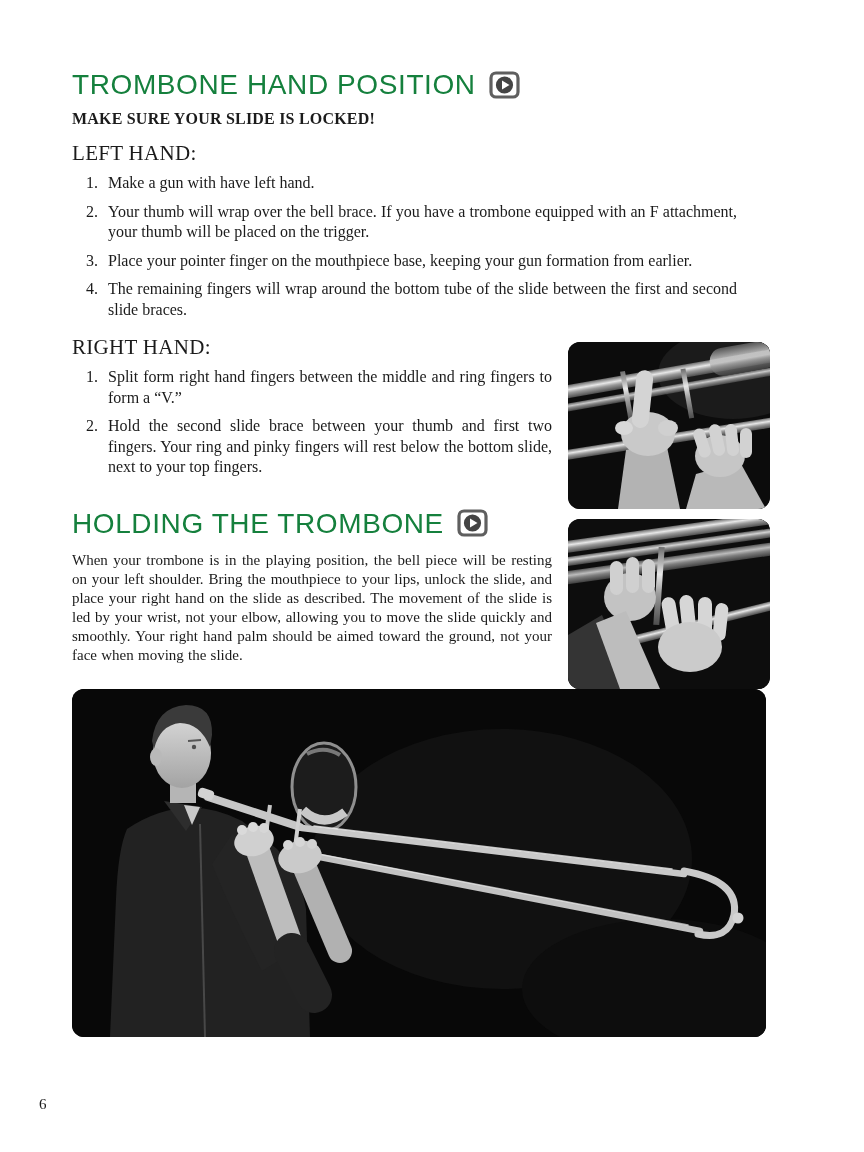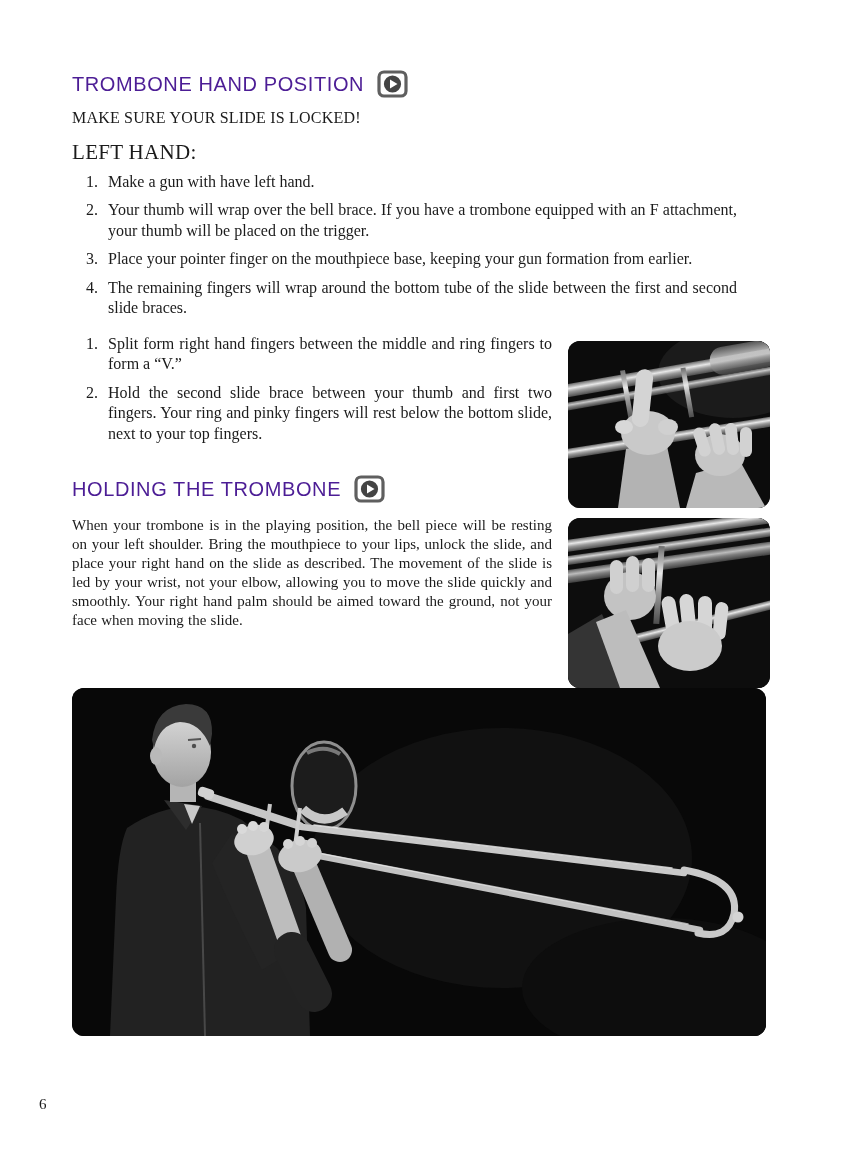--- a/index.html
+++ b/index.html
@@ -10,27 +10,27 @@
     background:#ffffff;
     font-family:"Liberation Serif", serif;
     color:#1b1b1b;
     overflow:hidden;
   }
   .content { position:absolute; left:72px; top:70px; width:698px; }
 
   .sec-title {
     display:flex; align-items:center; gap:13px;
     font-family:"Liberation Sans", sans-serif;
-    font-size:20px; font-weight:500; letter-spacing:0.6px;
-    color:#4c1d95; margin:0 0 11px 0; line-height:1.05;
+    font-size:28px; font-weight:500; letter-spacing:0.6px;
+    color:#15803d; margin:0 0 11px 0; line-height:1.05;
   }
   .play-icon { display:inline-flex; flex:none; }
   .play-icon svg { display:block; }
 
-  .warning { font-size:16px; font-weight:400; margin:0 0 13px 0; letter-spacing:0.2px; }
+  .warning { font-size:16px; font-weight:700; margin:0 0 13px 0; letter-spacing:0.2px; }
   .hand-heading { font-size:21px; margin:0 0 7px 0; letter-spacing:0.3px; }
 
   .top-block { width:665px; }
 
   ol.steps { list-style:none; margin:0 0 0 0; padding:0; }
   ol.steps li { display:flex; margin:0 0 8px 0; }
   ol.steps .num { flex:none; width:26px; text-align:right; margin-right:10px; font-size:16px; line-height:1.28; }
   ol.steps .txt { flex:1; font-size:16px; line-height:1.28; text-align:justify; }
 
   .two-col { display:flex; margin-top:15px; }
@@ -84,20 +84,21 @@
           </li>
           <li>
             <span class="num">4.</span>
             <span class="txt">The remaining fingers will wrap around the bottom tube of the slide between the first and second slide braces.</span>
           </li>
         </ol>
       </div>
 
       <div class="two-col">
         <div class="col-left">
+          <p class="hand-heading">RIGHT HAND:</p>
           <ol class="steps">
             <li>
               <span class="num">1.</span>
               <span class="txt">Split form right hand fingers between the middle and ring fingers to form a “V.”</span>
             </li>
             <li>
               <span class="num">2.</span>
               <span class="txt">Hold the second slide brace between your thumb and first two fingers. Your ring and pinky fingers will rest below the bottom slide, next to your top fingers.</span>
             </li>
           </ol>

